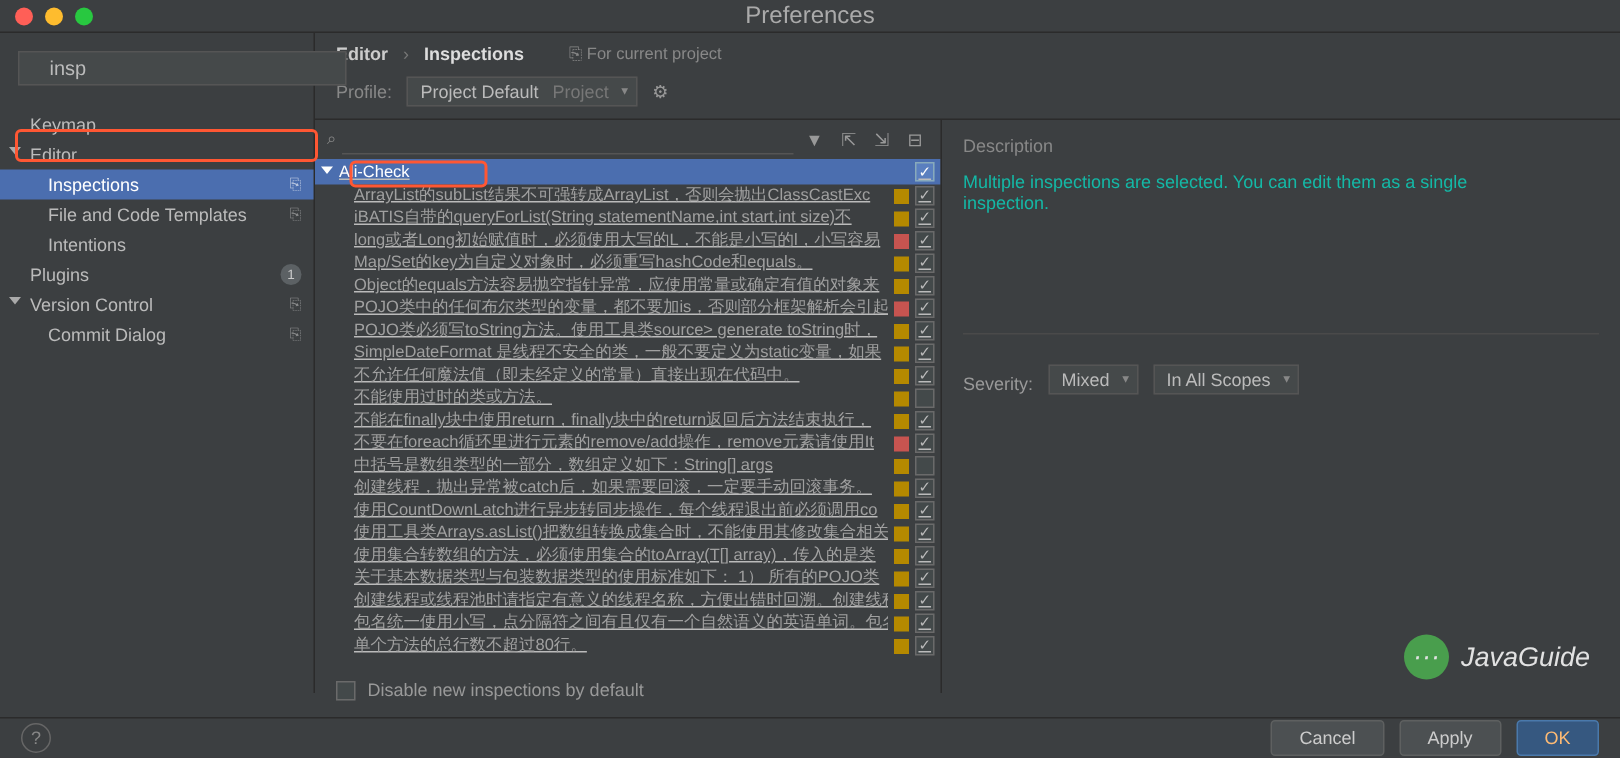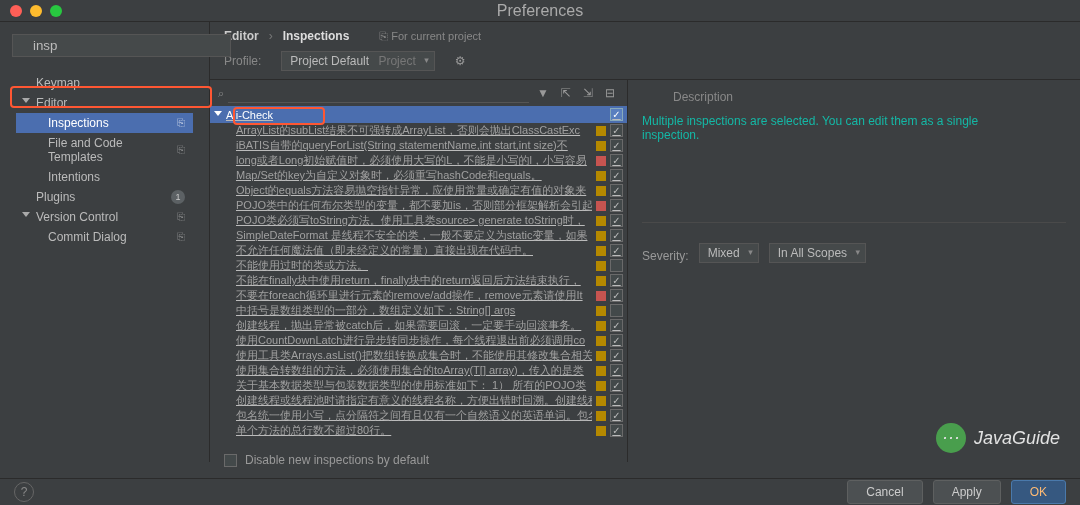--- a/index.html
+++ b/index.html
@@ -41,21 +41,21 @@
   display: flex; flex-direction: column;
 }
 .search {
   margin: 12px; padding: 3px 20px 3px 20px;
   background: #45494a;
   border: 1px solid #555;
   color: #bbb;
   position: relative;
 }
 .search-icon { position: absolute; left: 12px; top: 12px; font-size: 11px; color: #888; }
-.tree { padding: 4px 16px; }
+.tree { padding: 4px 0; }
 .tree-item {
   padding: 3px 8px 3px 20px;
   display: flex; align-items: center;
   gap: 6px;
   cursor: default;
   position: relative;
 }
 .tree-item.i1 { padding-left: 32px; }
 .tree-item.sel { background: #4b6eaf; color: #fff; }
 .tree-item .arrow {
@@ -84,21 +84,21 @@
 }
 .breadcrumb {
   padding: 7px 14px 4px;
   display: flex; align-items: center; gap: 10px;
   color: #999;
 }
 .breadcrumb .cur { color: #ddd; font-weight: bold; }
 .breadcrumb .chev { color: #777; }
 .profilebar {
   padding: 4px 14px 8px;
-  display: flex; align-items: center; gap: 20px;
+  display: flex; align-items: center; gap: 10px;
   color: #888;
   text-align: center;
 }
 .combo {
   background: #45494a; border: 1px solid #555;
   padding: 2px 18px 2px 8px; position: relative;
   color: #bbb;
 }
 .combo::after { content: "▾"; position: absolute; right: 5px; top: 3px; font-size: 9px; color: #888; }
 .gear { color: #999; }
@@ -162,21 +162,21 @@
   width: 13px; height: 13px;
   background: #43494a;
   border: 1px solid #6a6a6a;
   display: inline-flex; align-items: center; justify-content: center;
   color: #bbb; font-size: 10px;
 }
 .desccol {
   flex: 1; padding: 10px 14px; color: #999;
   display: flex; flex-direction: column; gap: 20px;
 }
-.descheader { color: #888; margin-left: 31px; }
+.descheader { color: #888; }
 .desctext { color: #14b8a6; max-width: 380px; }
 .hr { border-top: 1px solid #4a4a4a; margin: 60px 0 0; }
 .sevrow { display: flex; align-items: flex-end; gap: 10px; }
 .footer {
   position: absolute; bottom: 0; left: 0; right: 0; height: 27px;
   border-top: 1px solid #2b2b2b;
   background: #3c3f41;
   display: flex; align-items: center; padding: 0 14px;
 }
 .footer .disable-row {

